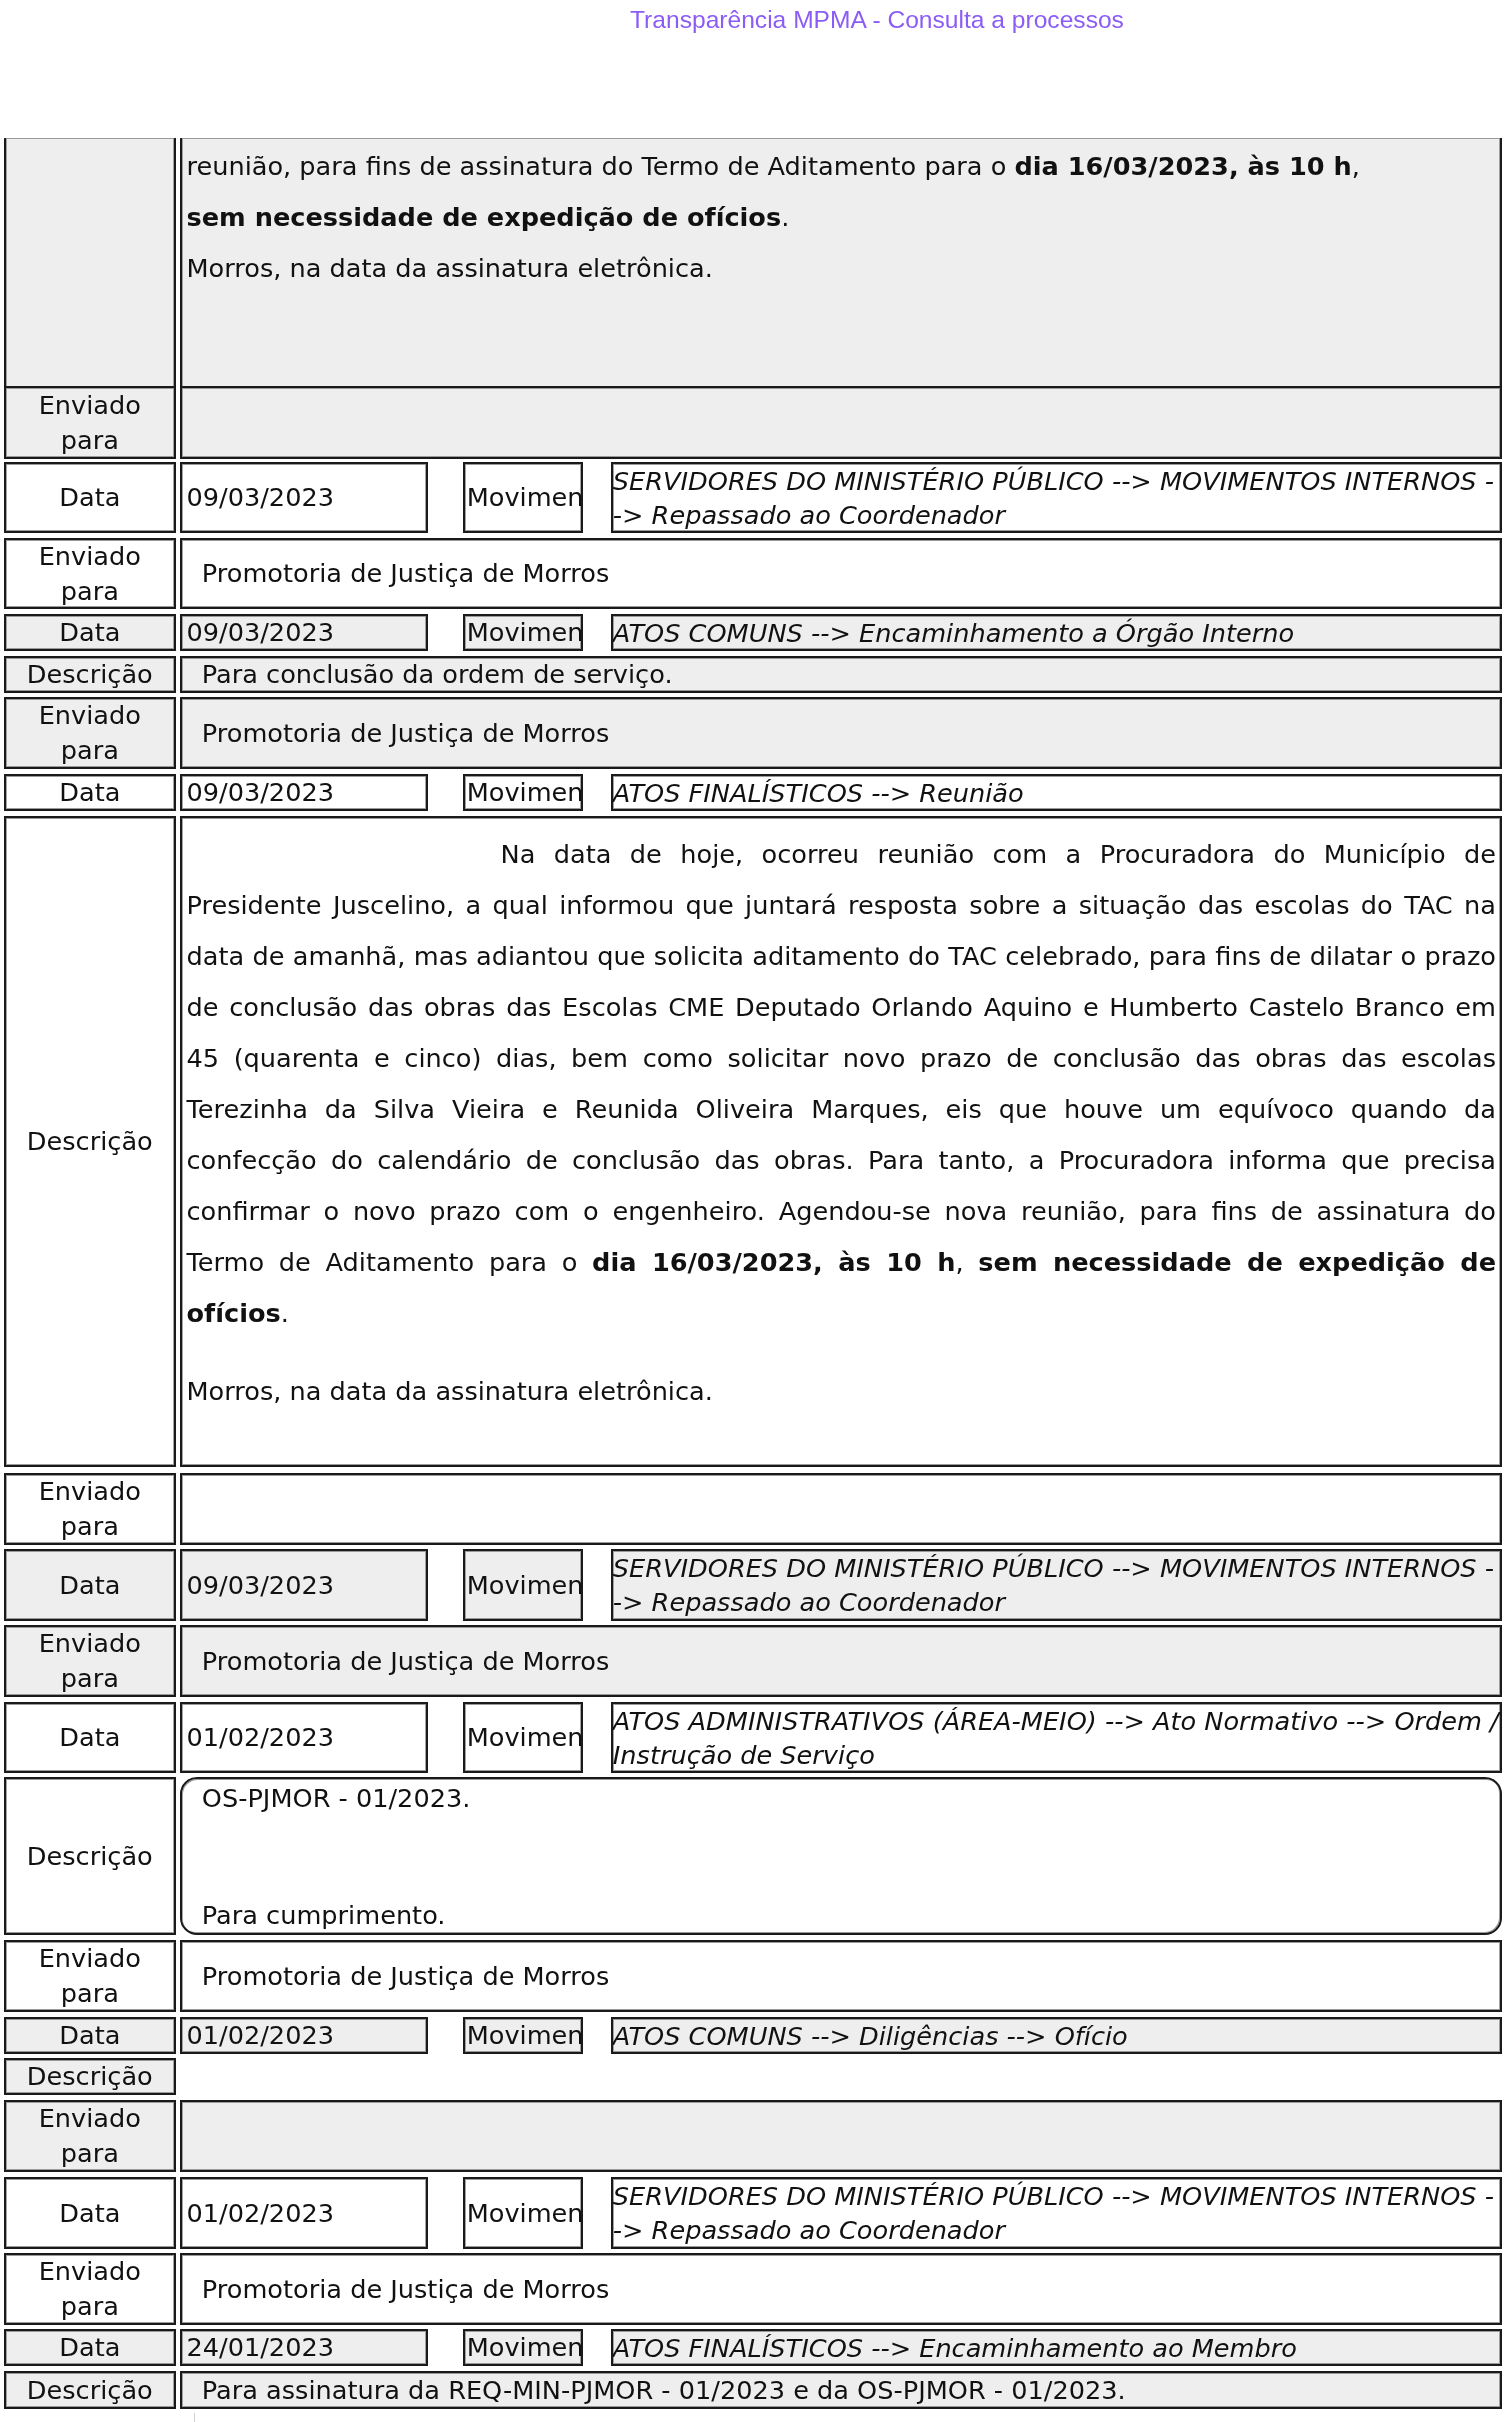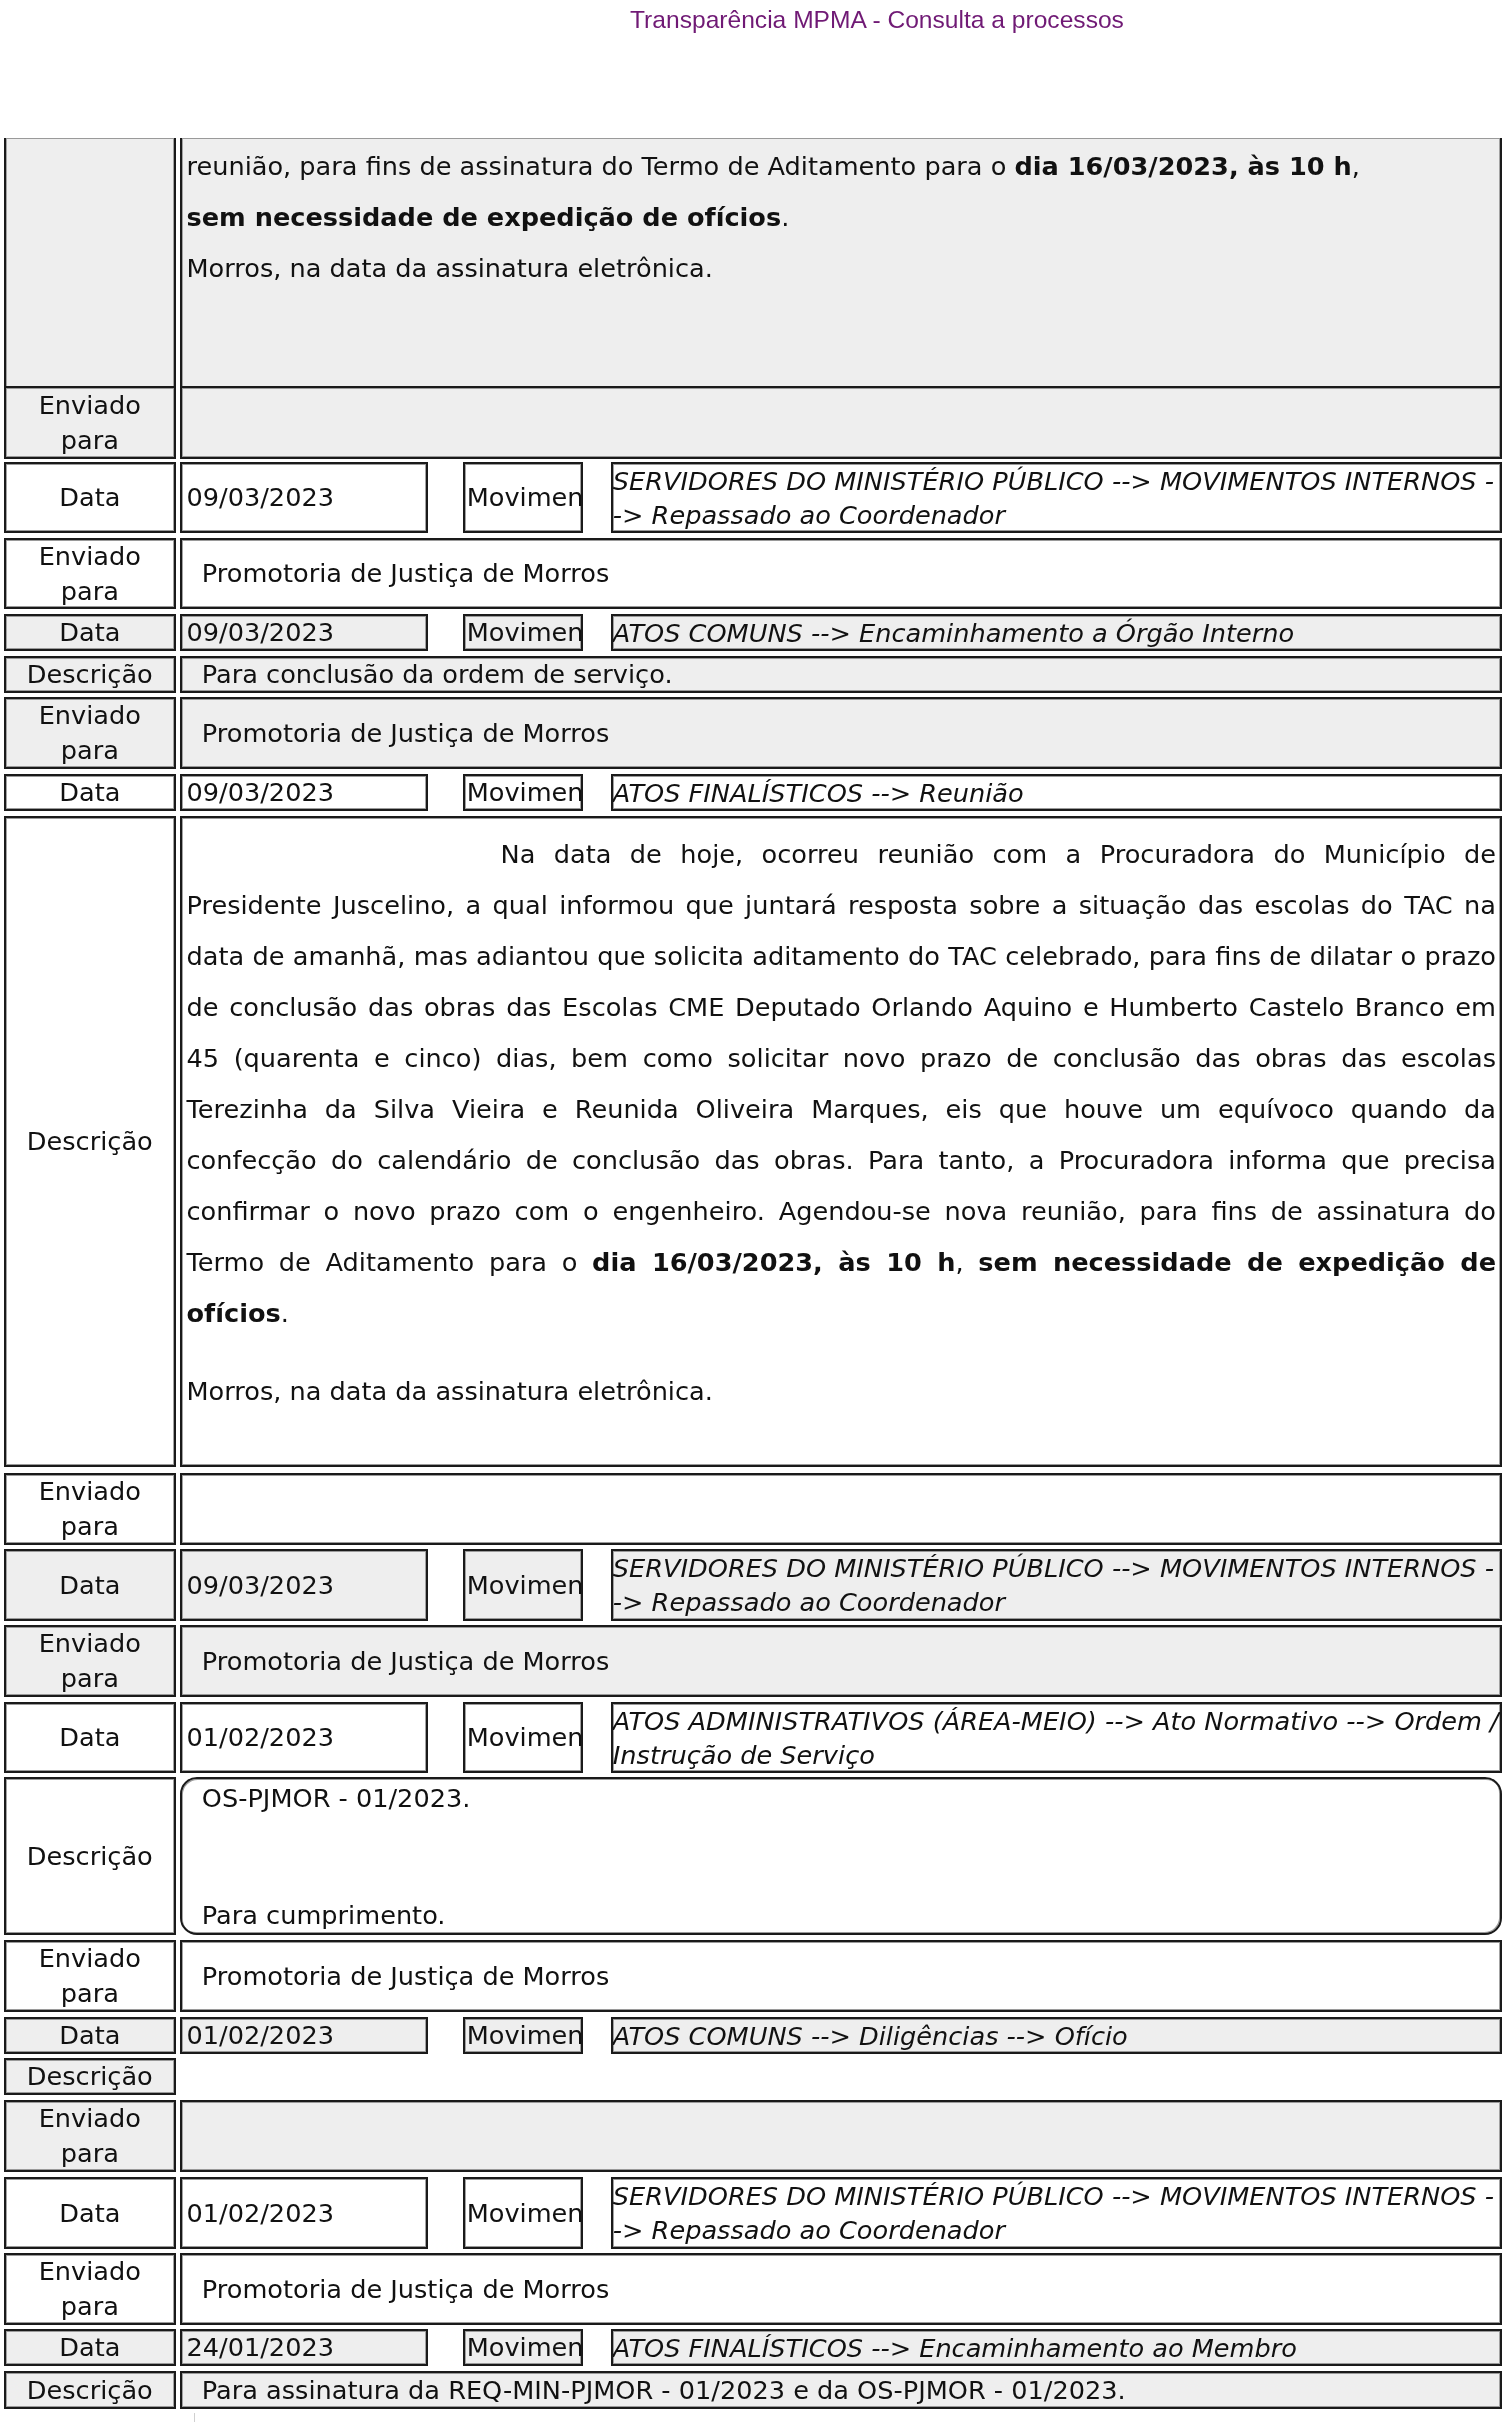--- a/index.html
+++ b/index.html
@@ -2,21 +2,21 @@
 <html style="font-size:15px"><head>
   <meta charset="utf-8">
   <style>
     html, body { margin: 0; padding: 0; background: #ffffff; }
     body {
       width: 1508px; height: 2423px; position: relative; overflow: hidden;
       font-family: "DejaVu Sans", sans-serif; color: #111111;
     }
     .page-title {
       position: absolute; left: 0; top: 5.7px; width: 1508px; text-align: center;
-      font-family: "Liberation Sans", sans-serif; font-size: 24.6px; color: #701a75;
+      font-family: "Liberation Sans", sans-serif; font-size: 24.6px; color: #8b5cf6;
       padding-left: 346px; box-sizing: border-box; text-align: left;
     }
     .page-title span { display: inline-block; margin-left: 284px; }
     .row { position: absolute; left: 3.8px; width: 1498px; }
     .cell {
       position: absolute; top: 0; bottom: 0; box-sizing: border-box;
       border: 2.8px solid #1a1a1a;
       box-shadow: inset 0.9px 0.9px 0 #9a9a9a, inset -0.9px -0.9px 0 #9a9a9a;
       font-size: 25.6px; line-height: 35px; overflow: hidden;
     }

